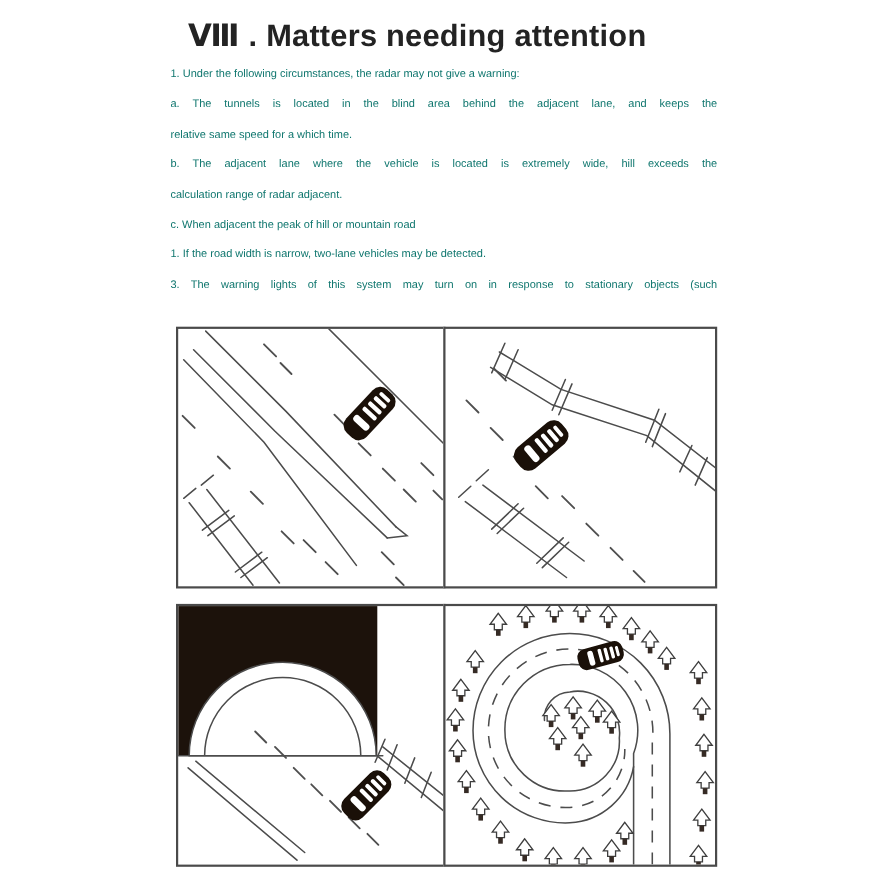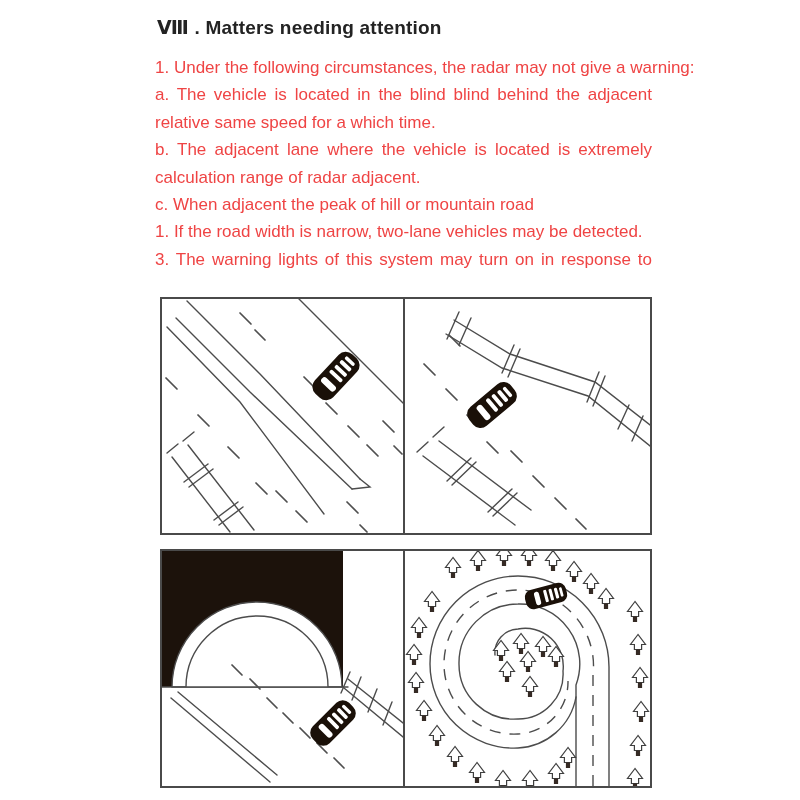--- a/index.html
+++ b/index.html
@@ -1,42 +1,42 @@
 <!DOCTYPE html>
 <html><head>
 <meta charset="utf-8">
 <style>
   html,body{margin:0;padding:0;background:#ffffff;}
   #page{position:relative;width:800px;height:800px;background:#ffffff;overflow:hidden;
         font-family:"Liberation Sans","DejaVu Sans",sans-serif;}
-  #title{position:absolute;left:157px;top:16px;width:500px;
-         font-size:19px;font-weight:bold;color:#232323;letter-spacing:0.2px;}
-  #bodytext{position:absolute;left:155px;top:54px;width:497px;color:#ef4444;
-            font-size:17px;line-height:27.4px;}
+  #title{position:absolute;left:171px;top:16px;width:500px;
+         font-size:28px;font-weight:bold;color:#232323;letter-spacing:0.2px;}
+  #bodytext{position:absolute;left:155px;top:54px;width:497px;color:#0f766e;
+            font-size:10px;line-height:27.4px;}
   .line{width:497px;white-space:nowrap;}
   .line.j{text-align:justify;text-align-last:justify;white-space:normal;height:27.4px;overflow:hidden;}
   .panel{position:absolute;border:2px solid #4a4a4a;background:#fff;box-sizing:border-box;}
   #p1{left:160px;top:297px;width:245px;height:238px;}
   #p2{left:403px;top:297px;width:249px;height:238px;}
   #p3{left:160px;top:549px;width:245px;height:239px;}
   #p4{left:403px;top:549px;width:249px;height:239px;}
   .panel svg{display:block;width:100%;height:100%;}
   .ln{stroke:#4c4c4c;stroke-width:1.4;fill:none;stroke-linecap:round;}
   .dsh{stroke:#4f4f4f;stroke-width:1.7;fill:none;stroke-linecap:round;}
 </style>
 </head>
 <body>
 
 <div id="page">
 
   <div id="title">Ⅷ . Matters needing attention</div>
 
   <div id="bodytext">
     <div class="line">1. Under the following circumstances, the radar may not give a warning:</div>
-    <div class="line j">a. The vehicle is located in the blind blind behind the adjacent lane, and keeps the</div>
+    <div class="line j">a. The tunnels is located in the blind area behind the adjacent lane, and keeps the</div>
     <div class="line">relative same speed for a which time.</div>
     <div class="line j">b. The adjacent lane where the vehicle is located is extremely wide, hill exceeds the</div>
     <div class="line">calculation range of radar adjacent.</div>
     <div class="line">c. When adjacent the peak of hill or mountain road</div>
     <div class="line">1. If the road width is narrow, two-lane vehicles may be detected.</div>
     <div class="line j">3. The warning lights of this system may turn on in response to stationary objects (such</div>
   </div>
 
   <svg width="0" height="0" style="position:absolute" aria-hidden="true">
     <defs>

